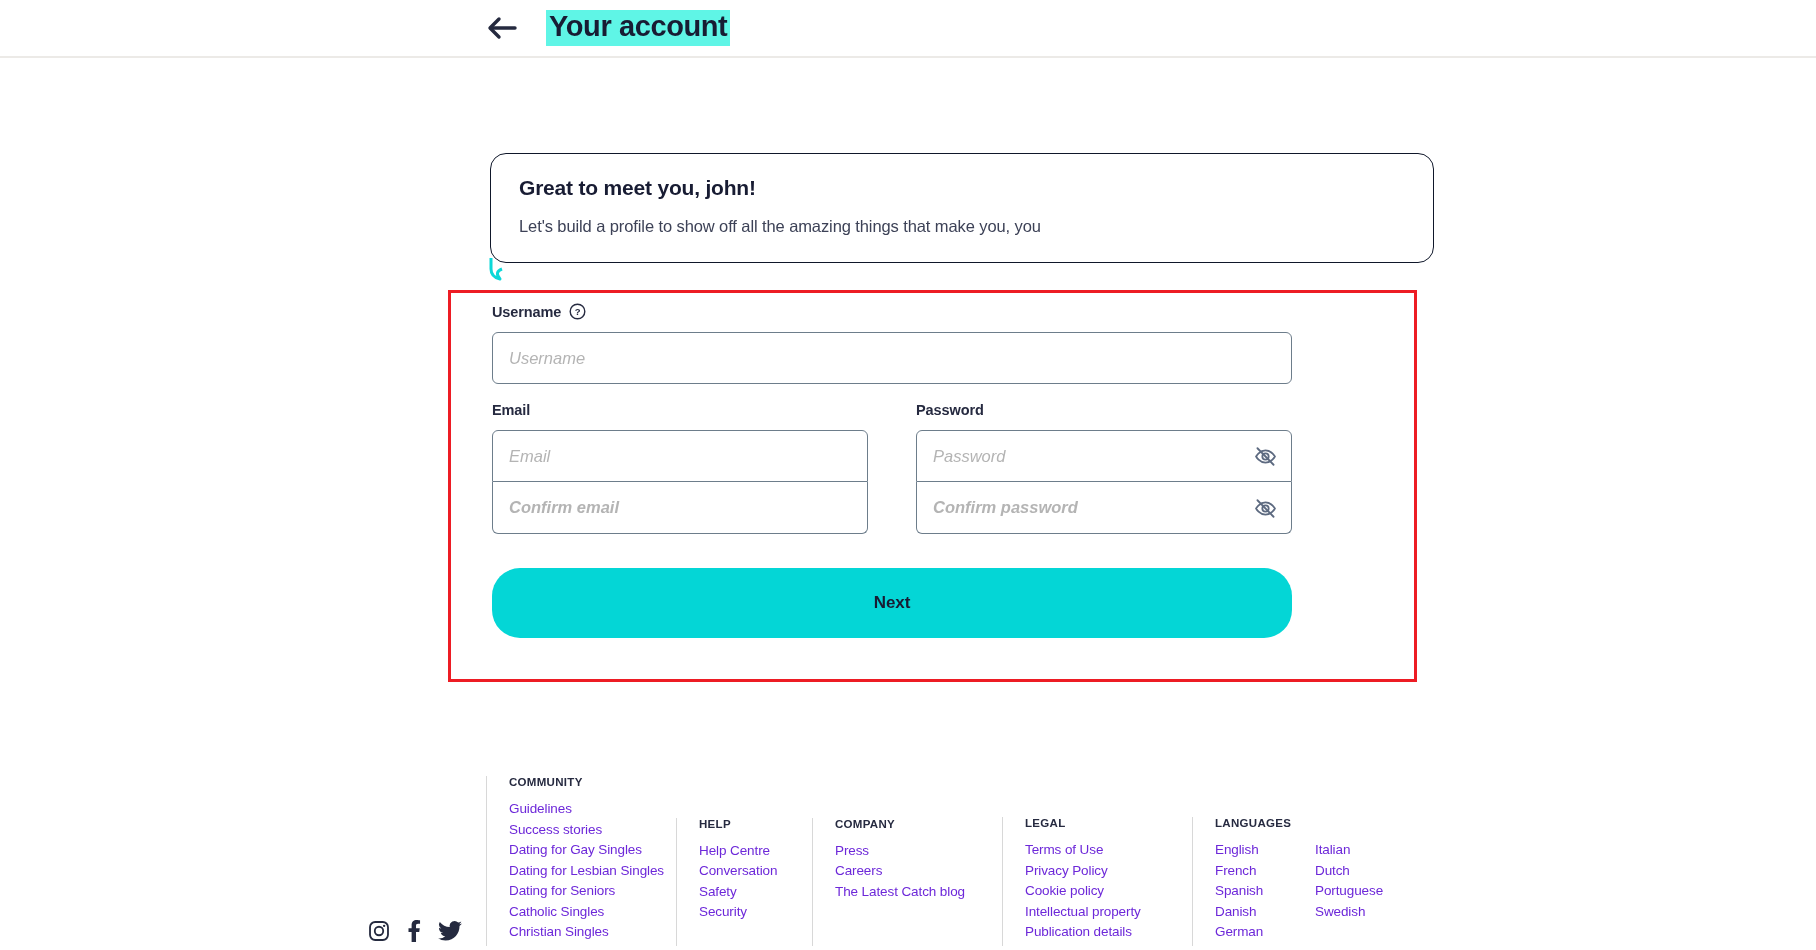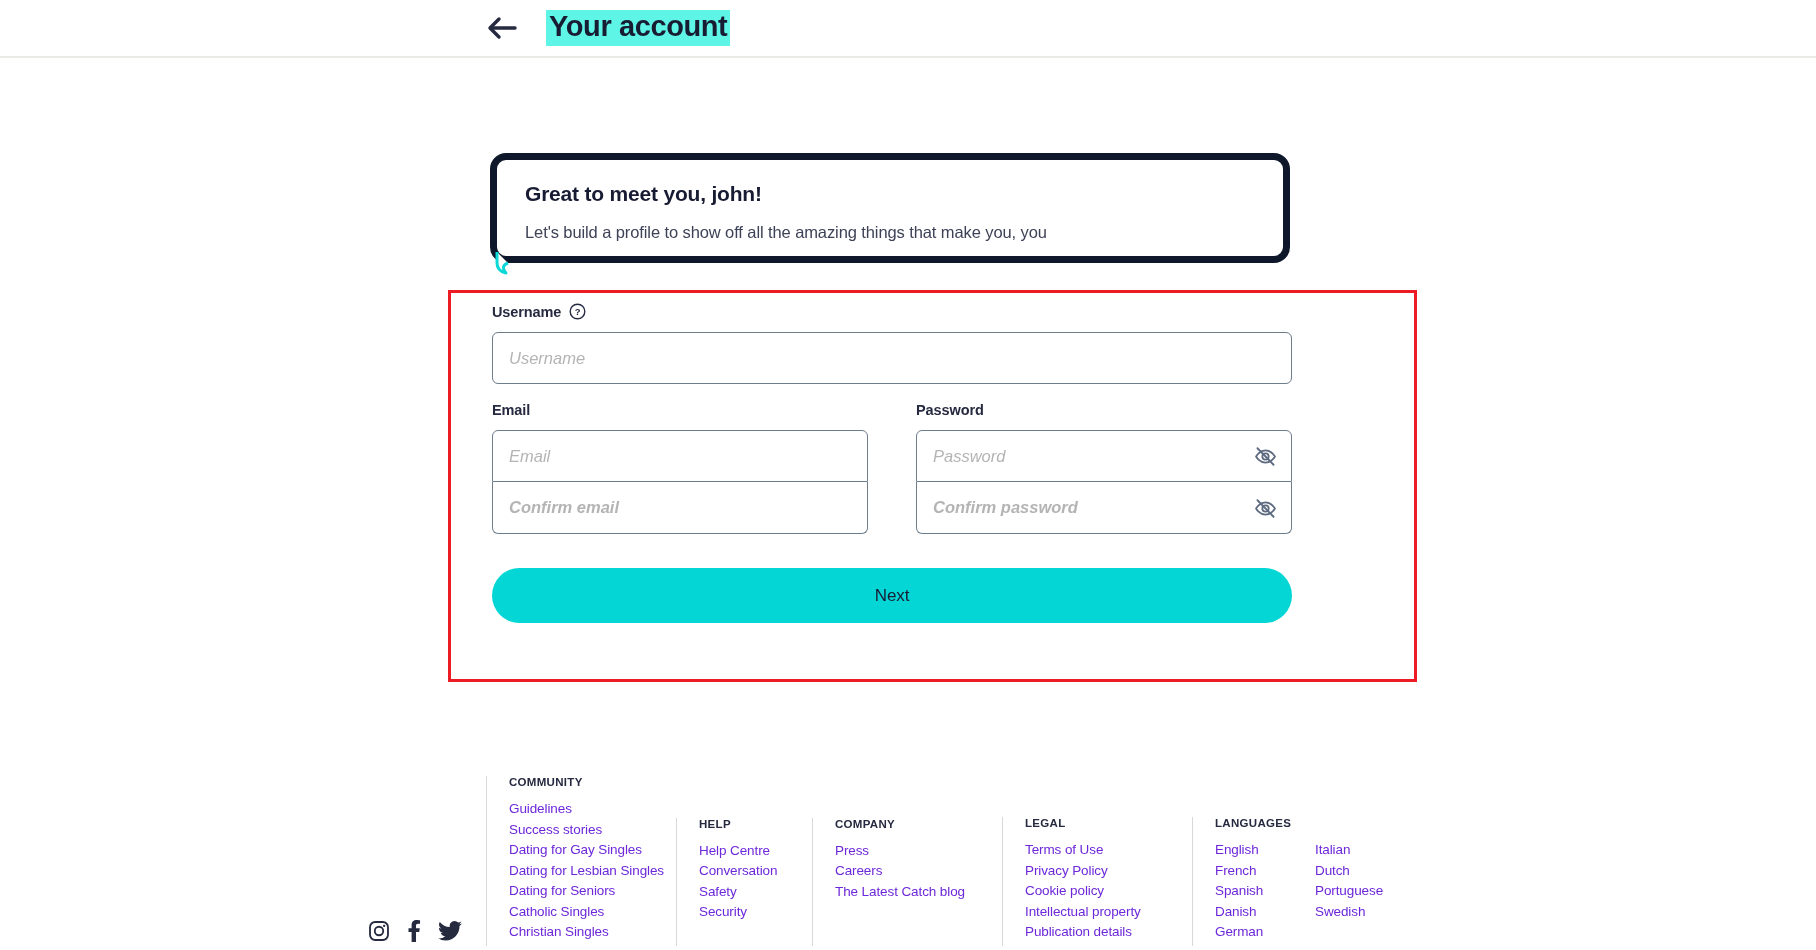--- a/index.html
+++ b/index.html
@@ -54,23 +54,23 @@
     position: relative;
     width: 100%;
     height: 892px;
   }
 
   
   .bubble {
     position: absolute;
     left: 490px;
     top: 95px;
-    width: 800px;
+    width: 944px;
     height: 110px;
-    border: 7px solid #0f172a;
+    border: 1px solid #0f172a;
     border-radius: 16px;
     background: #fff;
     padding: 22px 28px 0 28px;
   }
   .bubble-title {
     font-size: 21px;
     font-weight: bold;
     color: #181c33;
     letter-spacing: -0.2px;
   }
@@ -169,27 +169,27 @@
     display: flex;
     align-items: center;
     justify-content: center;
     cursor: pointer;
     background: none;
     border: none;
   }
   .next-btn {
     margin-top: 34px;
     width: 800px;
-    height: 55px;
+    height: 70px;
     background: #04d6d6;
     border: none;
     border-radius: 28px;
     font-family: "Liberation Sans", sans-serif;
     font-size: 17px;
-    font-weight: normal;
+    font-weight: bold;
     color: #181c33;
     cursor: pointer;
     letter-spacing: -0.1px;
   }
 
   
   .footer {
     position: absolute;
     left: 0;
     top: 718px;

